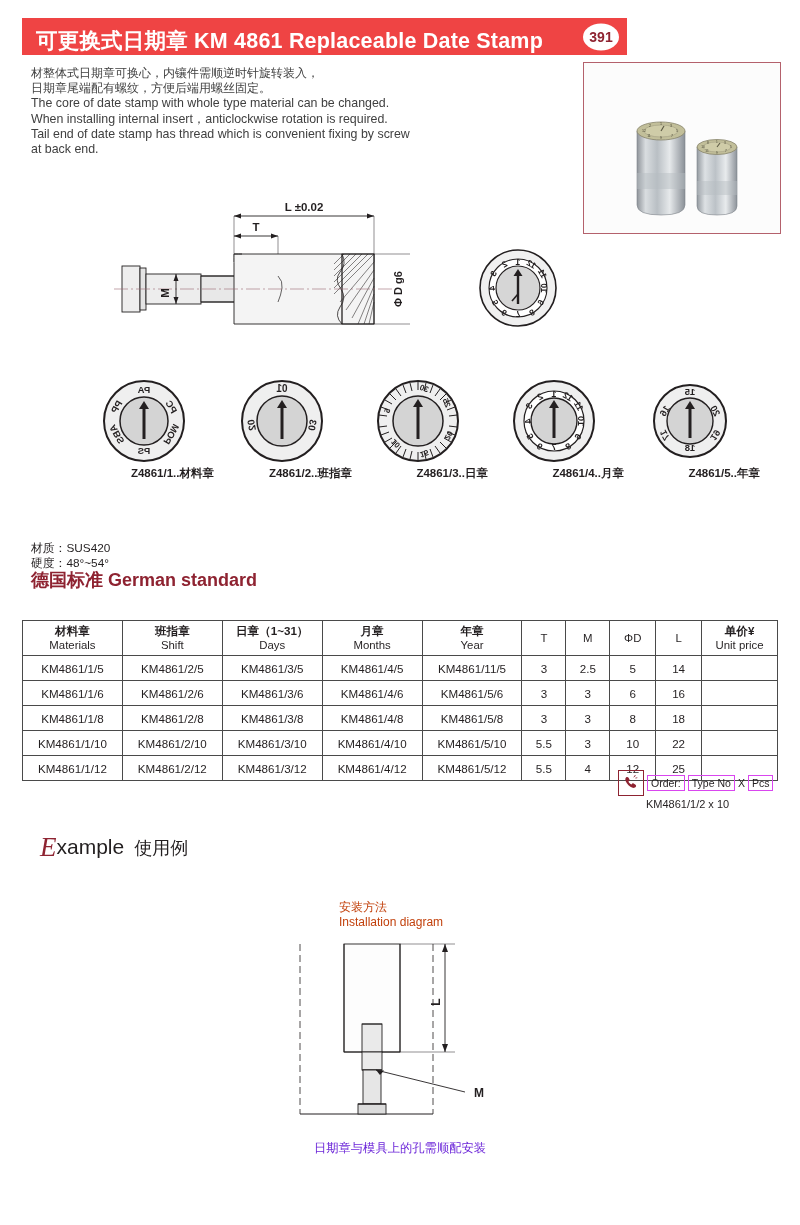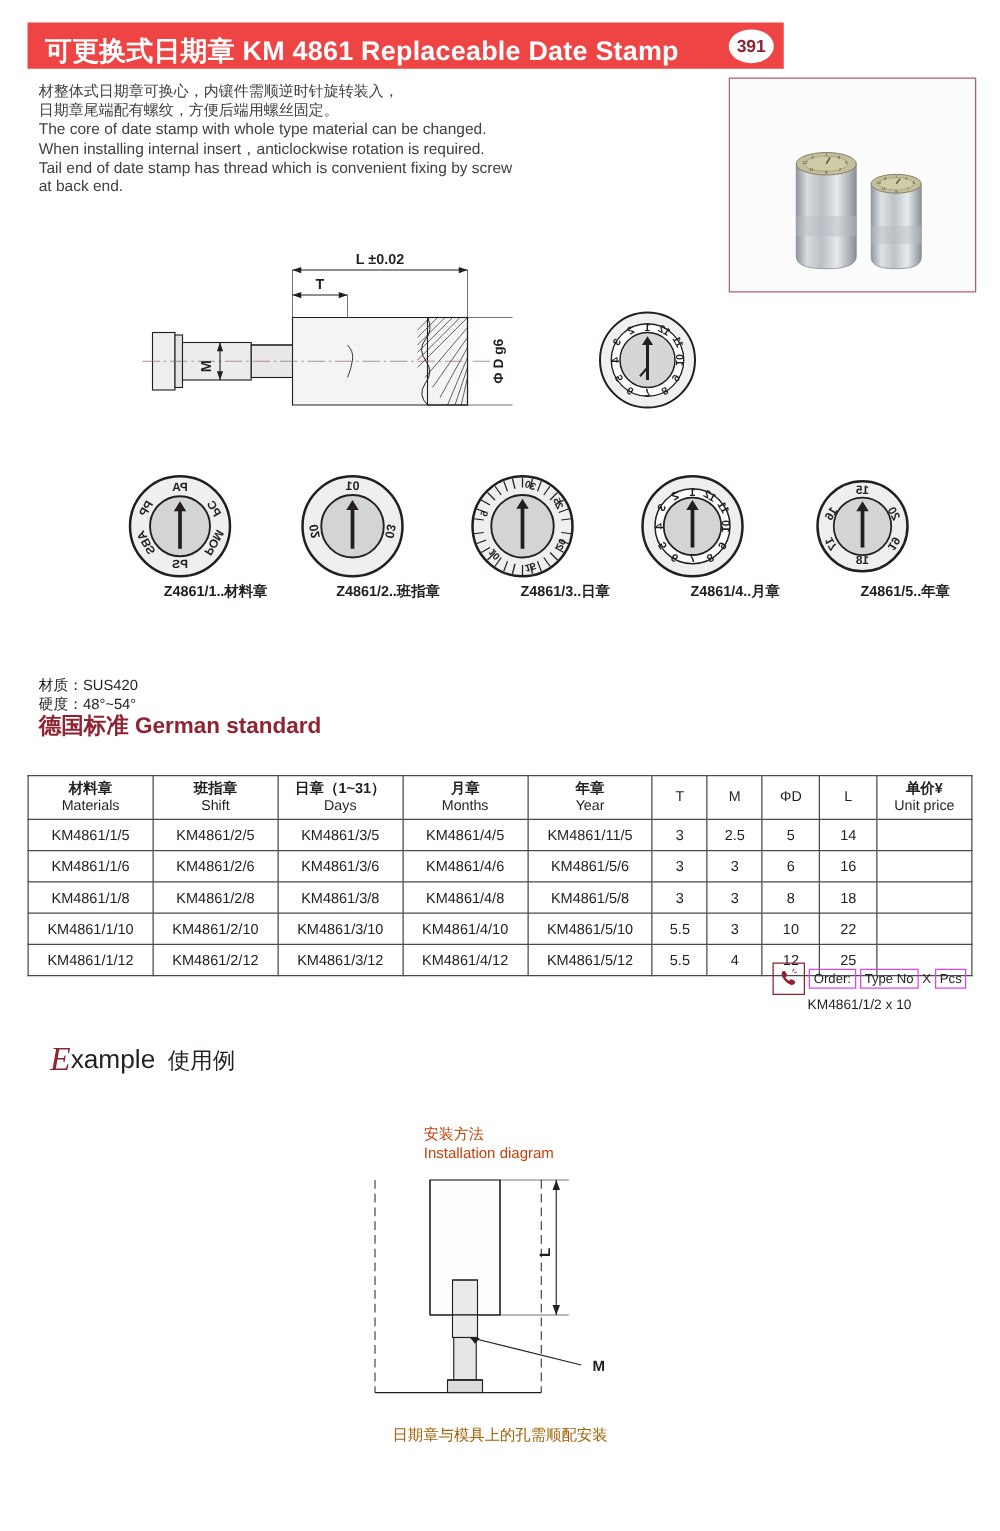--- a/index.html
+++ b/index.html
@@ -228,21 +228,21 @@
     width: 230px;
     height: 190px;
   }
   .install-caption {
     position: absolute;
     left: 0;
     top: 1140px;
     width: 800px;
     text-align: center;
     font-size: 12.3px;
-    color: #a16207;
+    color: #6d28d9;
   }
 </style>
 </head>
 <body>
 
 <div class="header-band">
   <span class="header-title">可更换式日期章 KM 4861 Replaceable Date Stamp</span>
   <span class="page-badge">391</span>
 </div>
 

